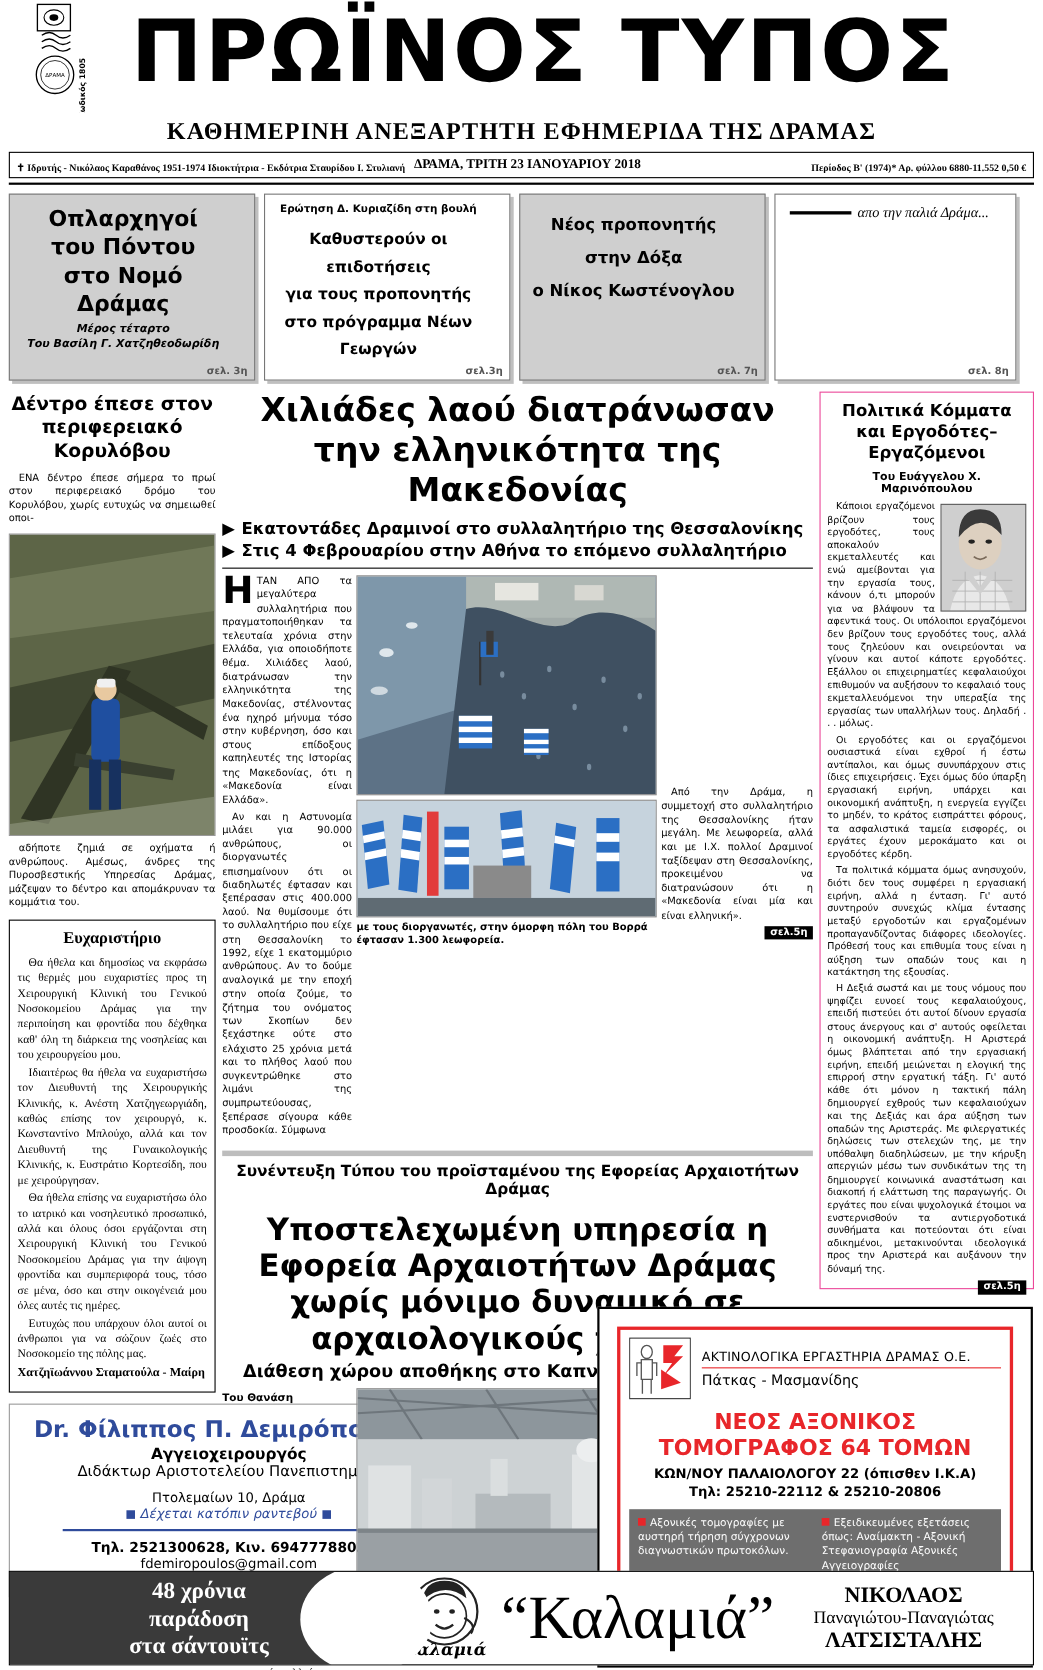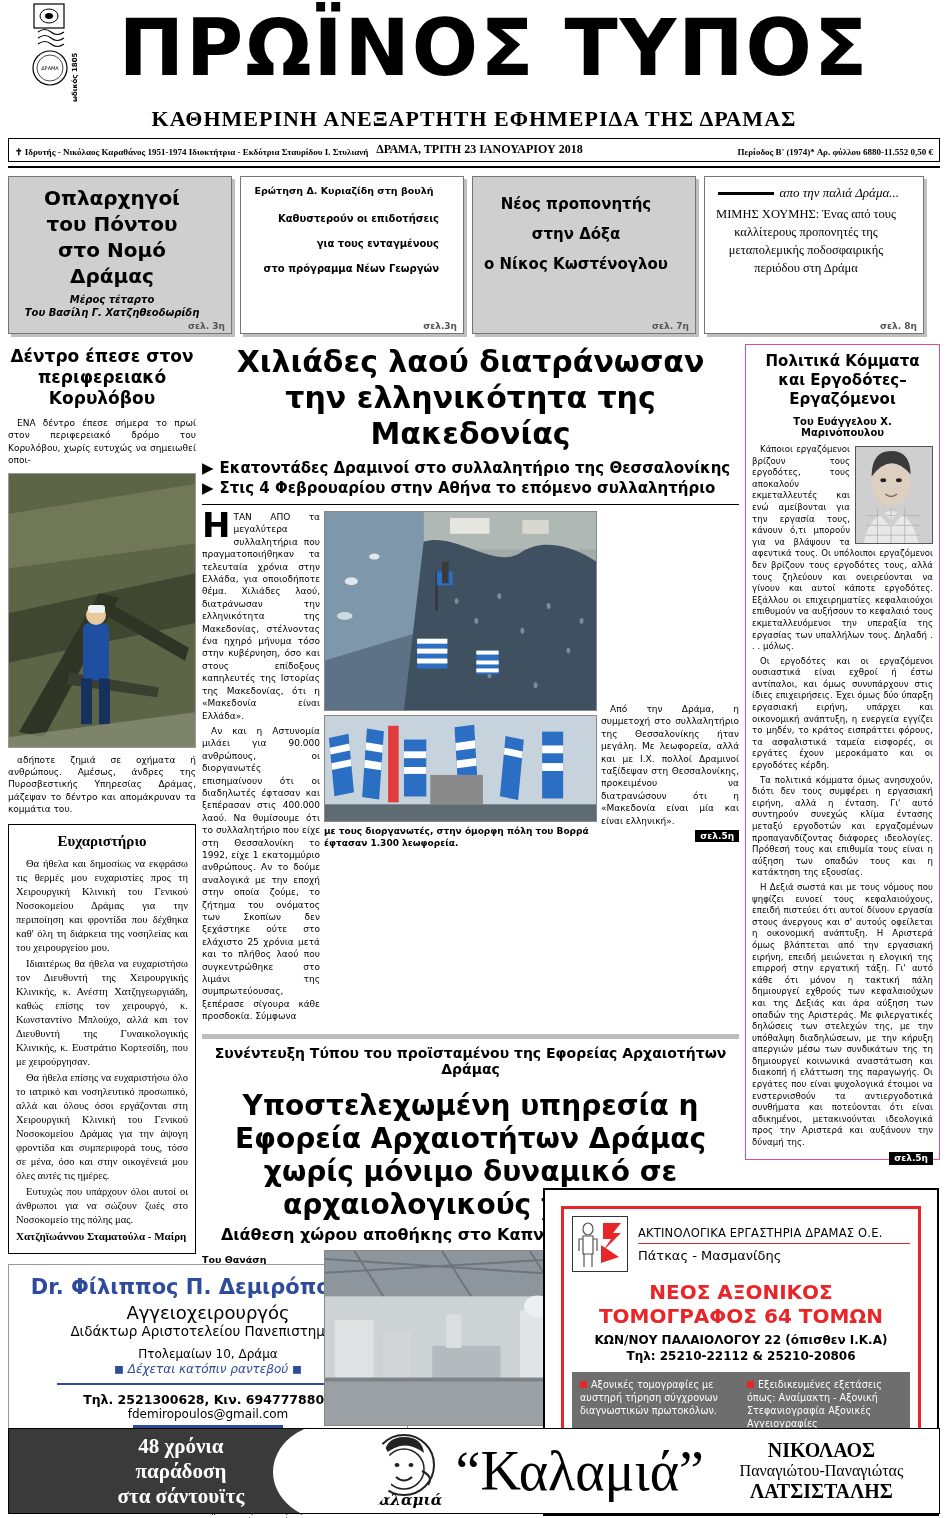--- a/index.html
+++ b/index.html
@@ -68,21 +68,21 @@
   .t1 { width:224px; }
   .t2 { width:224px; }
   .t3 { width:224px; }
   .t4 { width:220px; }
   .t-big {
     text-align:center; font-weight:bold; font-size:20px; line-height:26px;
     font-family:"DejaVu Sans", sans-serif;
   }
   .t-sub { text-align:center; font-weight:bold; font-style:italic; font-size:10px; line-height:13px; margin-top:4px; }
   .t-small-head { text-align:center; font-weight:bold; font-size:9.5px; margin-bottom:10px; }
-  .t-lines { text-align:right; font-weight:bold; font-size:10px; line-height:25px; }
+  .t-lines { text-align:center; font-weight:bold; font-size:14px; line-height:25px; }
   .t-lines2 { text-align:center; font-weight:bold; font-size:15px; line-height:30px; }
   .page-ref {
     position:absolute; right:6px; bottom:2px;
     font-size:9px; font-weight:bold; color:#555;
     font-family:"DejaVu Sans", sans-serif;
   }
   .t4-top { display:flex; align-items:center; gap:6px; justify-content:flex-end; }
   .t4-dash { width:56px; height:3px; background:#000; }
   .t4-old { font-family:"Liberation Serif", serif; font-style:italic; font-size:13px; }
   .t4-body { font-family:"Liberation Serif", serif; font-size:12.5px; line-height:18px; text-align:center; margin-top:4px; }
@@ -117,21 +117,21 @@
   .serif-txt { font-family:"Liberation Serif", serif; font-size:10.5px; line-height:14px; text-align:justify; }
   .serif-txt p { margin:0 0 2px 0; text-indent:10px; }
   .sign { font-weight:bold; font-size:11px; margin-top:8px; text-indent:0 !important; }
 
   
   .ad-doctor {
     border:1px solid #999; background:#fff; margin-top:10px; padding:10px 8px 0 8px;
     text-align:center; position:relative; overflow:hidden; height:176px;
   }
   .ad-doctor .name { color:#2f4b9b; font-weight:bold; font-size:21px; letter-spacing:0; }
-  .ad-doctor .spec { font-size:18px; margin-top:3px; }
+  .ad-doctor .spec { font-size:14px; margin-top:3px;font-weight:bold; }
   .ad-doctor .spec2 { font-size:13.5px; }
   .ad-doctor .addr { font-size:12px; margin-top:8px; }
   .ad-doctor .appt { font-size:12px; font-style:italic; color:#2f4b9b; margin-top:1px; }
   .ad-doctor .divider { height:2px; background:#2f4b9b; margin:7px 40px; }
   .ad-doctor .tel { font-size:12.5px; font-weight:bold; }
   .ad-doctor .mail { font-size:12px; }
   .ad-doctor .barfoot { position:absolute; left:50%; transform:translateX(-50%); bottom:0; width:150px; height:14px; background:#2f4b9b; }
 
   
   .mid-head1 {
@@ -268,41 +268,40 @@
         <div>Μέρος τέταρτο</div>
         <div>Του Βασίλη Γ. Χατζηθεοδωρίδη</div>
       </div>
       <span class="page-ref">σελ. 3η</span>
     </div>
 
     <div class="teaser white t2">
       <div class="t-small-head">Ερώτηση Δ. Κυριαζίδη στη βουλή</div>
       <div class="t-lines">
         <div>Καθυστερούν οι επιδοτήσεις</div>
-        <div>για τους ενταγμένους</div>
+        <div>για τους προπονητής</div>
         <div>στο πρόγραμμα Νέων Γεωργών</div>
       </div>
       <span class="page-ref">σελ.3η</span>
     </div>
 
     <div class="teaser gray t3">
       <div class="t-lines2" style="padding-top:4px;">
         <div>Νέος προπονητής</div>
         <div>στην Δόξα</div>
         <div>ο Νίκος Κωστένογλου</div>
       </div>
       <span class="page-ref">σελ. 7η</span>
     </div>
 
     <div class="teaser white t4">
       <div class="t4-top">
         <span class="t4-dash"></span>
         <span class="t4-old">απο την παλιά Δράμα...</span>
       </div>
-      <div class="t4-body">ΜΙΜΗΣ ΧΟΥΜΗΣ: Ένας από τους καλλίτερους προπονητές της μεταπολεμικής ποδοσφαιρικής περιόδου  στη Δράμα</div>
       <span class="page-ref">σελ. 8η</span>
     </div>
   </div>
 
   <div class="main">
 
     <div class="col-left">
       <div class="lead-head">Δέντρο έπεσε στον περιφερειακό Κορυλόβου</div>
       <div class="body-txt">
         <p>ΕΝΑ δέντρο έπεσε σήμερα το πρωί στον περιφερειακό δρόμο του Κορυλόβου, χωρίς ευτυχώς να σημειωθεί οποι-</p>

